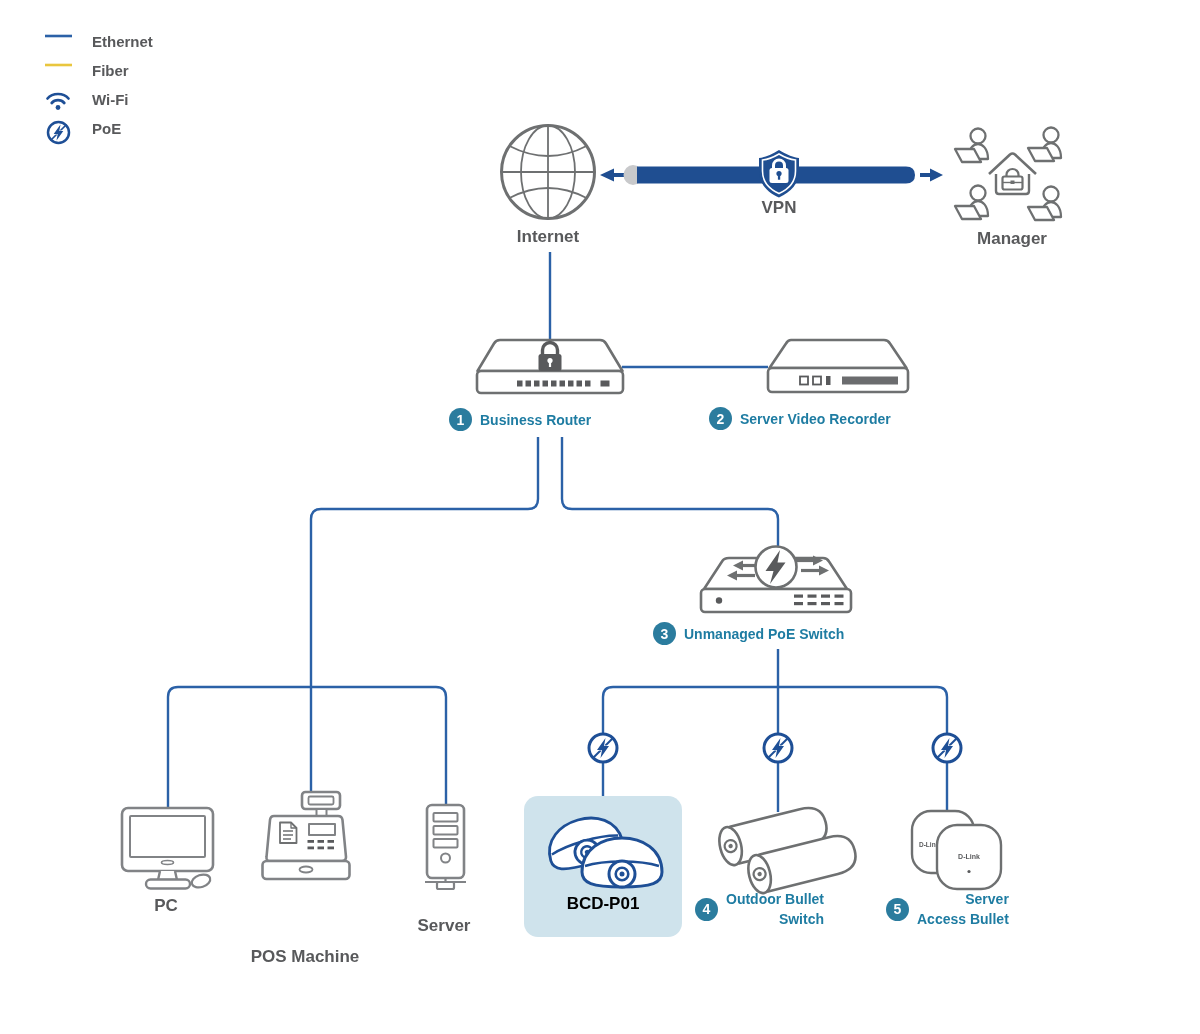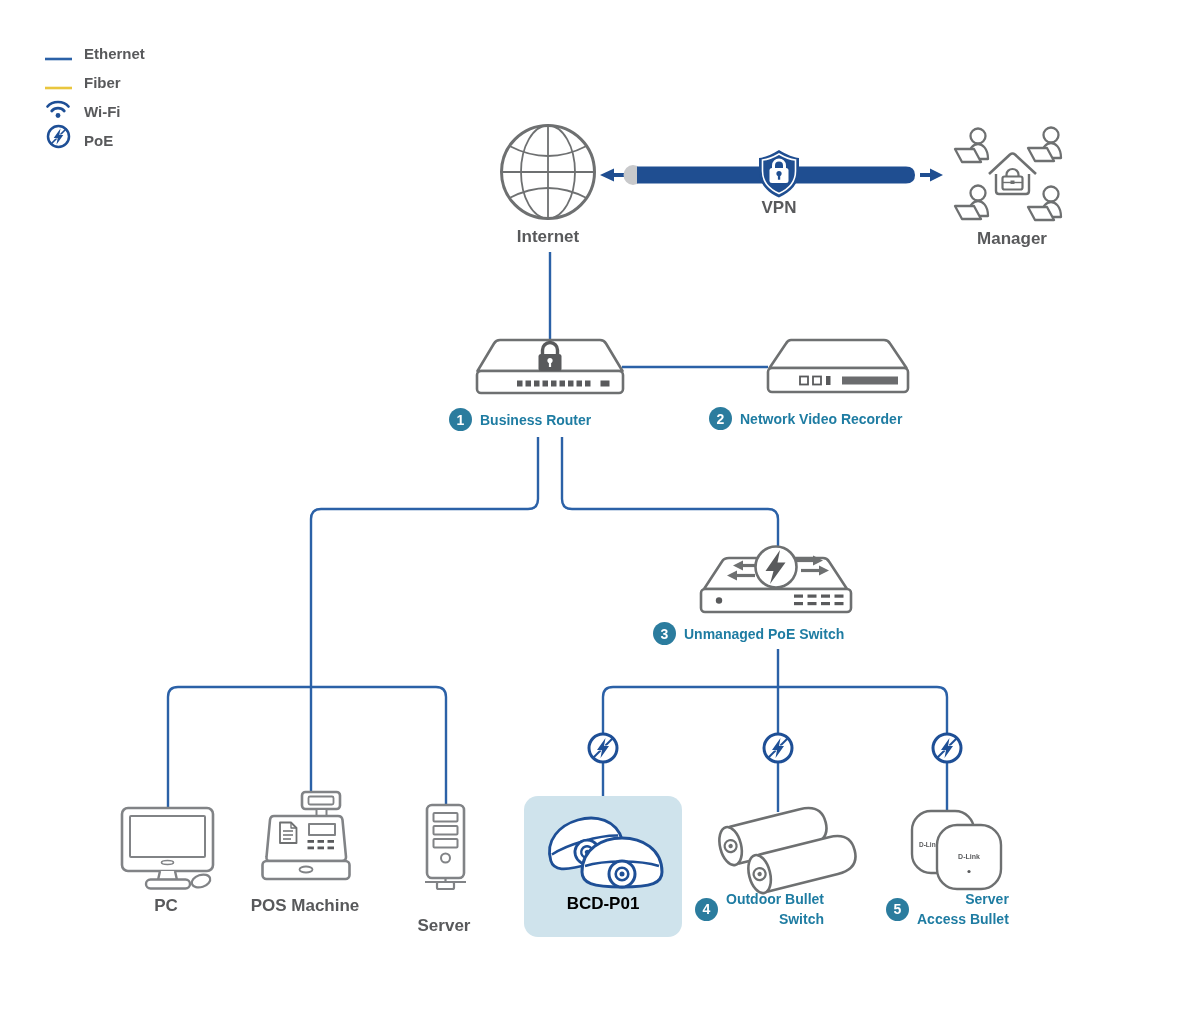--- a/index.html
+++ b/index.html
@@ -9,21 +9,21 @@
   .lbl{position:absolute;white-space:nowrap;font-weight:700;color:#58595b;
        font-size:17px;transform:translateX(-50%);}
   .bcd{color:#000000;font-size:17px;}
   .numrow{position:absolute;display:flex;align-items:center;gap:8px;}
   .badge{flex:0 0 23px;width:23px;height:23px;border-radius:50%;background:#2b7c9e;
          color:#fff;font-size:14px;font-weight:700;display:flex;align-items:center;
          justify-content:center;line-height:1;}
   .tealtext{color:#1e7ca2;font-size:14px;font-weight:700;white-space:nowrap;}
   .two{line-height:20px;text-align:right;}
   .legend{position:absolute;left:44px;top:33px;}
-  .lrow{display:flex;align-items:flex-end;gap:12px;height:29px;}
+  .lrow{display:flex;align-items:flex-start;gap:20px;height:29px;}
   .licon{width:28px;display:flex;justify-content:center;align-items:center;}
   .ltext{font-size:15px;font-weight:700;color:#58595b;}
 </style>
 </head>
 <body>
 
 <div class="canvas">
 
   <svg class="art" width="1200" height="1034" viewBox="0 0 1200 1034">
     <defs>
@@ -278,31 +278,31 @@
         </svg>
       </span>
       <span class="ltext">PoE</span>
     </div>
   </div>
 
   <div class="lbl" style="left:548px;top:227px;">Internet</div>
   <div class="lbl" style="left:779px;top:198px;">VPN</div>
   <div class="lbl" style="left:1012px;top:229px;text-align:right;">Manager</div>
   <div class="lbl" style="left:166px;top:896px;">PC</div>
-  <div class="lbl" style="left:305px;top:896px;">POS Machine</div>
+  <div class="lbl" style="left:305px;top:947px;">POS Machine</div>
   <div class="lbl" style="left:444px;top:916px;">Server</div>
   <div class="lbl bcd" style="left:603px;top:894px;">BCD-P01</div>
 
   <div class="numrow" style="left:449px;top:408px;">
     <span class="badge">1</span>
     <span class="tealtext">Business Router</span>
   </div>
   <div class="numrow" style="left:709px;top:407px;">
     <span class="badge">2</span>
-    <span class="tealtext">Network Video Recorder</span>
+    <span class="tealtext">Server Video Recorder</span>
   </div>
   <div class="numrow" style="left:653px;top:622px;">
     <span class="badge">3</span>
     <span class="tealtext">Unmanaged PoE Switch</span>
   </div>
   <div class="numrow" style="left:695px;top:889px;">
     <span class="badge">4</span>
     <span class="tealtext two">
       <div>Outdoor Bullet</div>
       <div>Switch</div>

